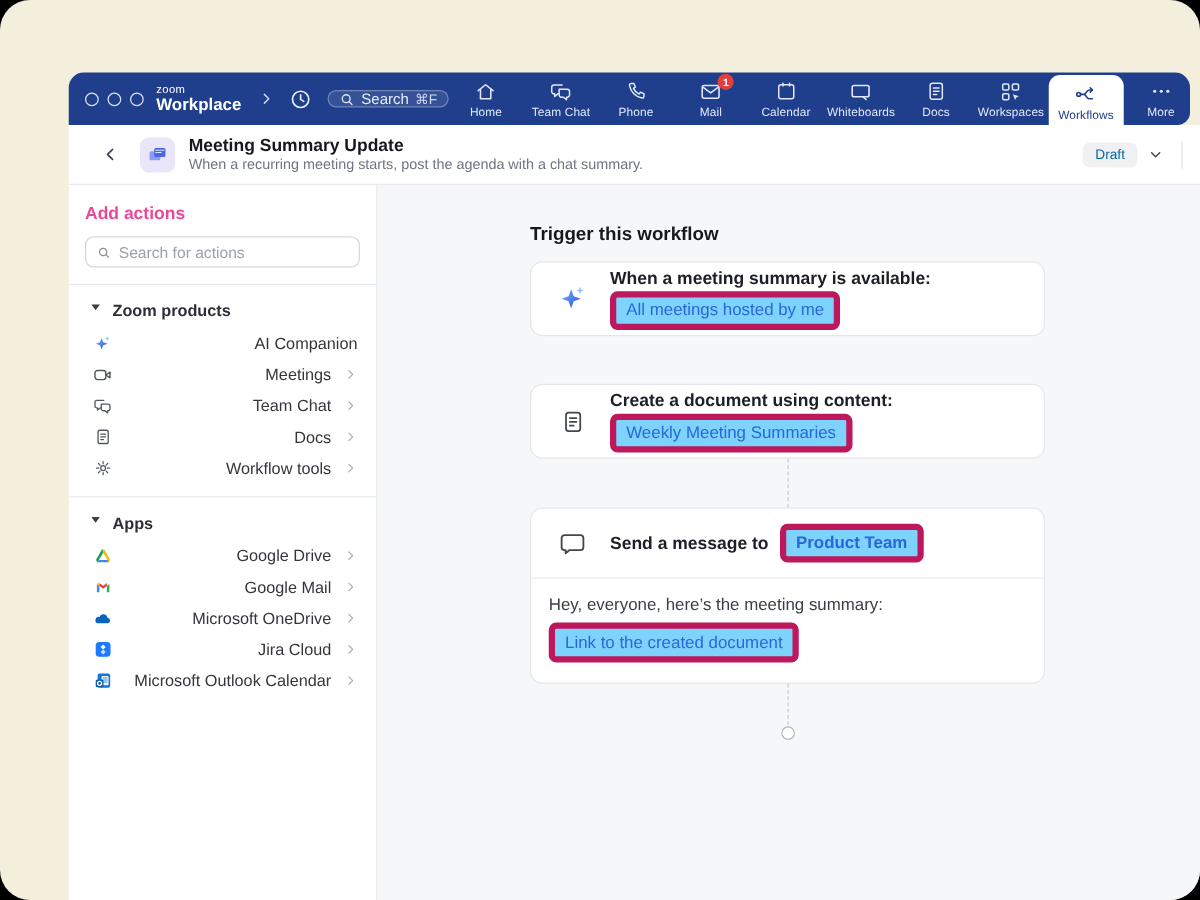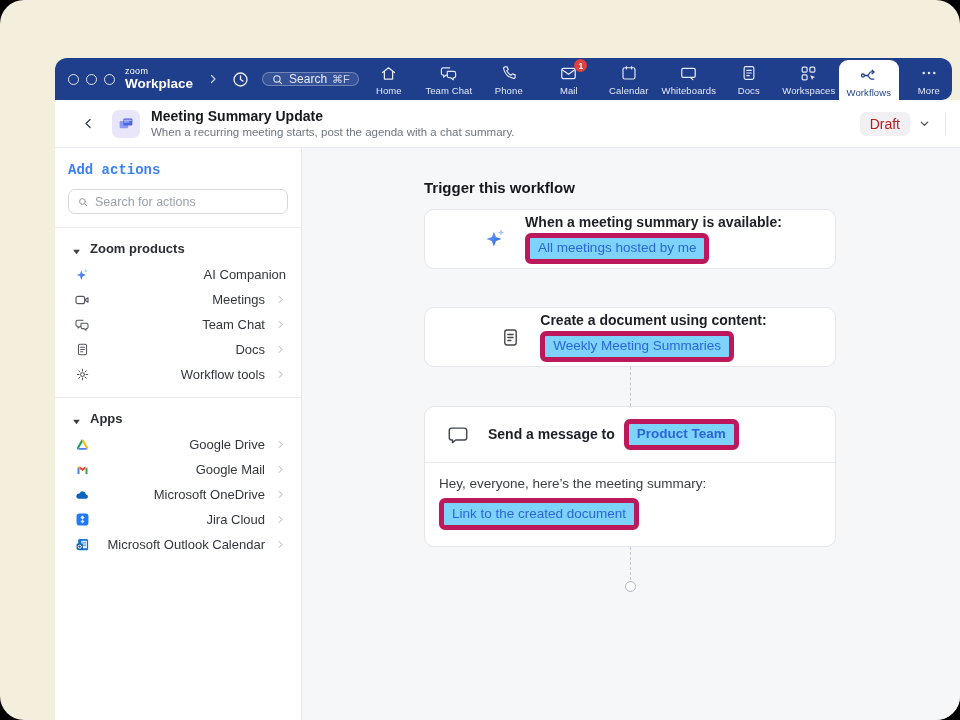--- a/index.html
+++ b/index.html
@@ -37,48 +37,48 @@
   
   .header { position: absolute; left: 0; right: 0; top: 42px; height: 48px; background: #fff;
             border-bottom: 1px solid #e7e9ee; display: flex; align-items: center; padding: 0 14px 0 22px; }
   .back-btn { color: #3c4049; display: flex; padding: 4px; }
   .wf-tile { width: 28px; height: 28px; border-radius: 7px; background: #e9e6f9; margin-left: 12px;
              display: flex; align-items: center; justify-content: center; }
   .title-block { margin-left: 11px; display: flex; flex-direction: column; gap: 2px; }
   .wf-title { font-size: 14px; font-weight: 700; color: #17181d; line-height: 1.1; }
   .wf-subtitle { font-size: 11.5px; color: #6e7480; }
   .header-right { margin-left: auto; display: flex; align-items: center; }
-  .draft-pill { background: #f1f1f4; border-radius: 6px; padding: 4px 10px; font-size: 14px; color: #b91c1c; }
+  .draft-pill { background: #f1f1f4; border-radius: 6px; padding: 4px 10px; font-size: 11px; color: #0369a1; }
   .draft-caret { margin-left: 8px; color: #44474e; display: flex; }
   .header-vline { width: 1px; height: 22px; background: #e3e5ea; margin-left: 14px; }
 
   
   .body-row { position: absolute; left: 0; right: 0; top: 90px; bottom: 0; display: flex; }
 
   
   .sidebar { width: 247px; background: #fff; border-right: 1px solid #e5e7eb; padding: 14px 13px 0; flex: none; }
-  .sb-title { font-size: 14px; font-weight: 700; color: #3b82f6; margin-bottom: 11px; font-family: Liberation Mono, monospace; }
+  .sb-title { font-size: 14px; font-weight: 700; color: #ec4899; margin-bottom: 11px; }
   .sb-search { height: 25px; border: 1px solid #d5d8de; border-radius: 7px; display: flex; align-items: center;
                padding: 0 8px; gap: 6px; color: #8a9099; }
   .sb-search input { border: none; outline: none; flex: 1; font-size: 12.5px; font-family: "Liberation Sans", sans-serif;
                      color: #33363c; background: transparent; min-width: 0; }
   .sb-search input::placeholder { color: #9aa1ab; }
   .sb-divider { height: 1px; background: #eaecef; margin: 13px -13px 0; }
-  .sb-section-h { display: flex; align-items: flex-end; gap: 9px; margin: 13px 0 6px 4px; color: #2c2e35; }
+  .sb-section-h { display: flex; align-items: flex-start; gap: 9px; margin: 13px 0 6px 4px; color: #2c2e35; }
   .sb-section-h .sec-label { font-size: 13px; font-weight: 700; }
   .sb-row { height: 25px; display: flex; align-items: center; gap: 10px; padding: 0 2px 0 6px; color: #33363c; cursor: default; }
   .sb-row .row-label { font-size: 13px; flex: 1; white-space: nowrap; text-align: right; }
   .row-chev { color: #a3a9b2; display: flex; }
   .sb-icon { width: 16px; height: 16px; display: flex; align-items: center; justify-content: center; color: #53575f; flex: none; }
 
   
   .canvas { flex: 1; background: #f6f7f9; position: relative; overflow: hidden; }
   .flow { position: absolute; left: 122px; top: 31px; width: 412px; }
   .flow-h { font-size: 15px; font-weight: 700; color: #17181d; }
-  .card { background: #fff; border: 1px solid #e4e6ea; border-radius: 10px; justify-content: center; }
+  .card { background: #fff; border: 1px solid #e4e6ea; border-radius: 10px; }
   .card.simple { height: 60px; display: flex; align-items: center; padding: 0 16px 0 20px; gap: 17px; margin-top: 13px; }
   .card-icon { width: 26px; display: flex; justify-content: center; color: #42464e; flex: none; }
   .card-lines { display: flex; flex-direction: column; align-items: flex-start; gap: 3px; }
   .card-bold { font-size: 14px; font-weight: 700; color: #1d1f26; }
   .chip { display: inline-block; padding: 1.5px 8px 2.5px; font-size: 13.5px; color: #2b66d9; background: #7dd3fc;
           border: 5px solid #be185d; border-radius: 6px; line-height: 1.3; white-space: nowrap; }
   .gap-lg { height: 25px; }
   .msg-card { margin-top: 0; }
   .msg-top { height: 56px; display: flex; align-items: center; gap: 17px; padding: 0 16px 0 20px;
              border-bottom: 1px solid #e9ebee; }

